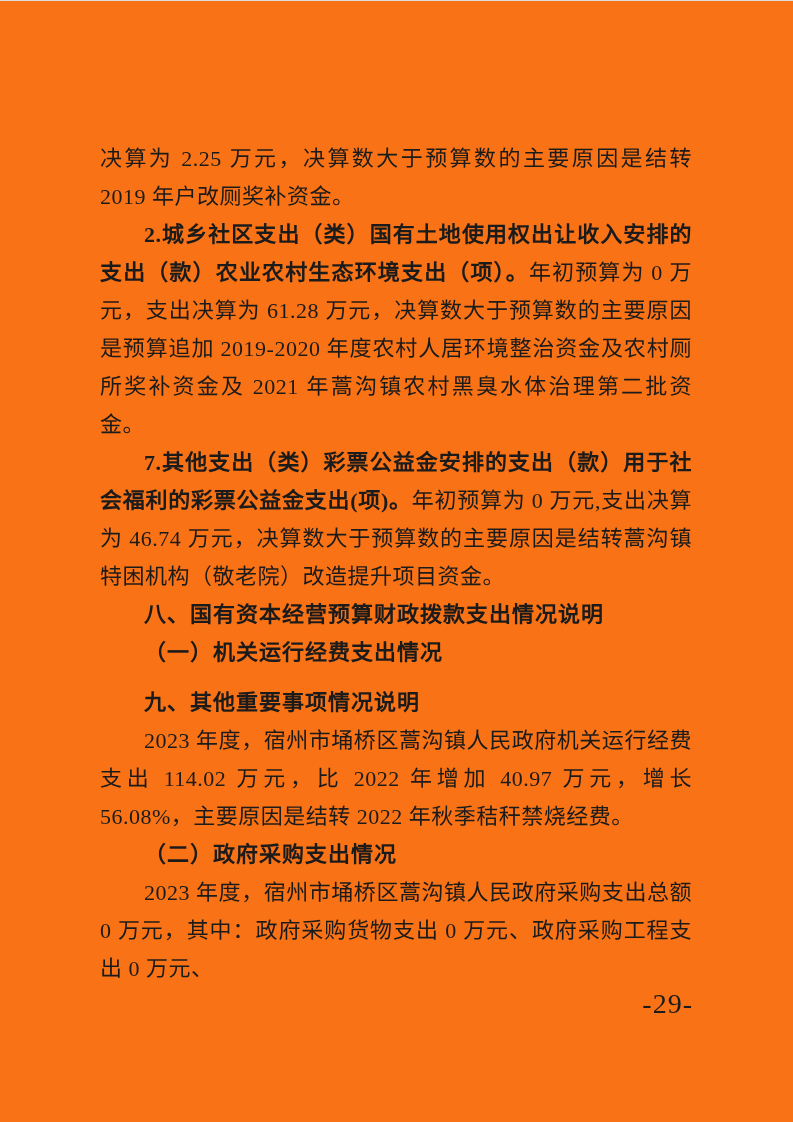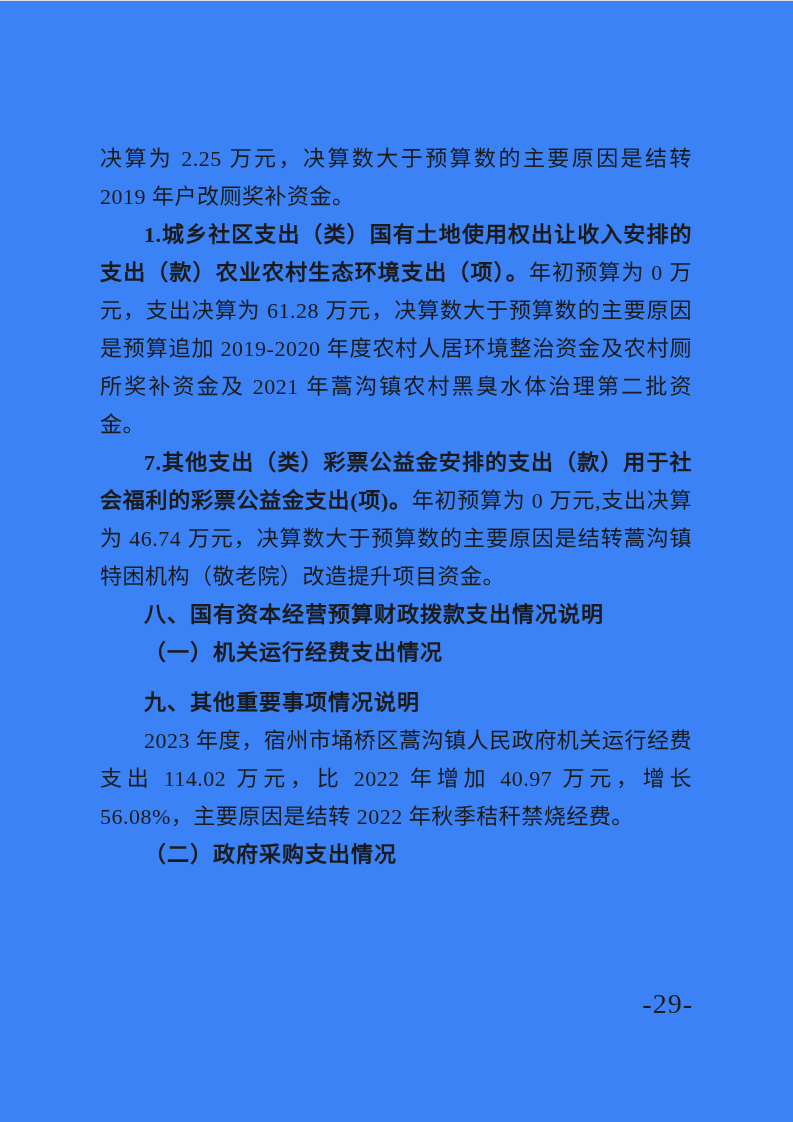--- a/index.html
+++ b/index.html
@@ -4,21 +4,21 @@
 <style>
   html, body {
     margin: 0;
     padding: 0;
     background: #ffffff;
   }
   .page {
     position: relative;
     width: 793px;
     height: 1122px;
-    background: #3b82f6;
+    background: #f97316;
     overflow: hidden;
     font-family: "Liberation Serif", "DejaVu Serif", serif;
     color: #1b1b1b;
   }
   .page-top-edge {
     position: absolute;
     top: 0; left: 0;
     width: 100%;
     height: 1px;
     background: #dcdcdc;
@@ -65,32 +65,33 @@
 </head>
 <body>
 
 <div class="page">
   <div class="page-top-edge"></div>
 
   <div class="content">
 
     <p>决算为 2.25 万元，决算数大于预算数的主要原因是结转 2019 年户改厕奖补资金。</p>
 
-    <p class="indent"><span class="bold-lead">1.城乡社区支出（类）国有土地使用权出让收入安排的支出（款）农业农村生态环境支出（项）。</span><span>年初预算为 0 万元，支出决算为 61.28 万元，决算数大于预算数的主要原因是预算追加 2019-2020 年度农村人居环境整治资金及农村厕所奖补资金及 2021 年蒿沟镇农村黑臭水体治理第二批资金。</span></p>
+    <p class="indent"><span class="bold-lead">2.城乡社区支出（类）国有土地使用权出让收入安排的支出（款）农业农村生态环境支出（项）。</span><span>年初预算为 0 万元，支出决算为 61.28 万元，决算数大于预算数的主要原因是预算追加 2019-2020 年度农村人居环境整治资金及农村厕所奖补资金及 2021 年蒿沟镇农村黑臭水体治理第二批资金。</span></p>
 
     <p class="indent"><span class="bold-lead">7.其他支出（类）彩票公益金安排的支出（款）用于社会福利的彩票公益金支出(项)。</span><span>年初预算为 0 万元,支出决算为 46.74 万元，决算数大于预算数的主要原因是结转蒿沟镇特困机构（敬老院）改造提升项目资金。</span></p>
 
     <p class="heading">八、国有资本经营预算财政拨款支出情况说明</p>
 
 
     <p class="heading">（一）机关运行经费支出情况</p>
 
     <p class="heading heading-extra-space">九、其他重要事项情况说明</p>
 
     <p class="indent">2023 年度，宿州市埇桥区蒿沟镇人民政府机关运行经费支出 114.02 万元，比 2022 年增加 40.97 万元，增长 56.08%，主要原因是结转 2022 年秋季秸秆禁烧经费。</p>
 
     <p class="heading">（二）政府采购支出情况</p>
 
+    <p class="indent">2023 年度，宿州市埇桥区蒿沟镇人民政府采购支出总额 0 万元，其中：政府采购货物支出 0 万元、政府采购工程支出 0 万元、</p>
 
   </div>
 
   <div class="page-number">-29-</div>
 </div>
 
 </body></html>

